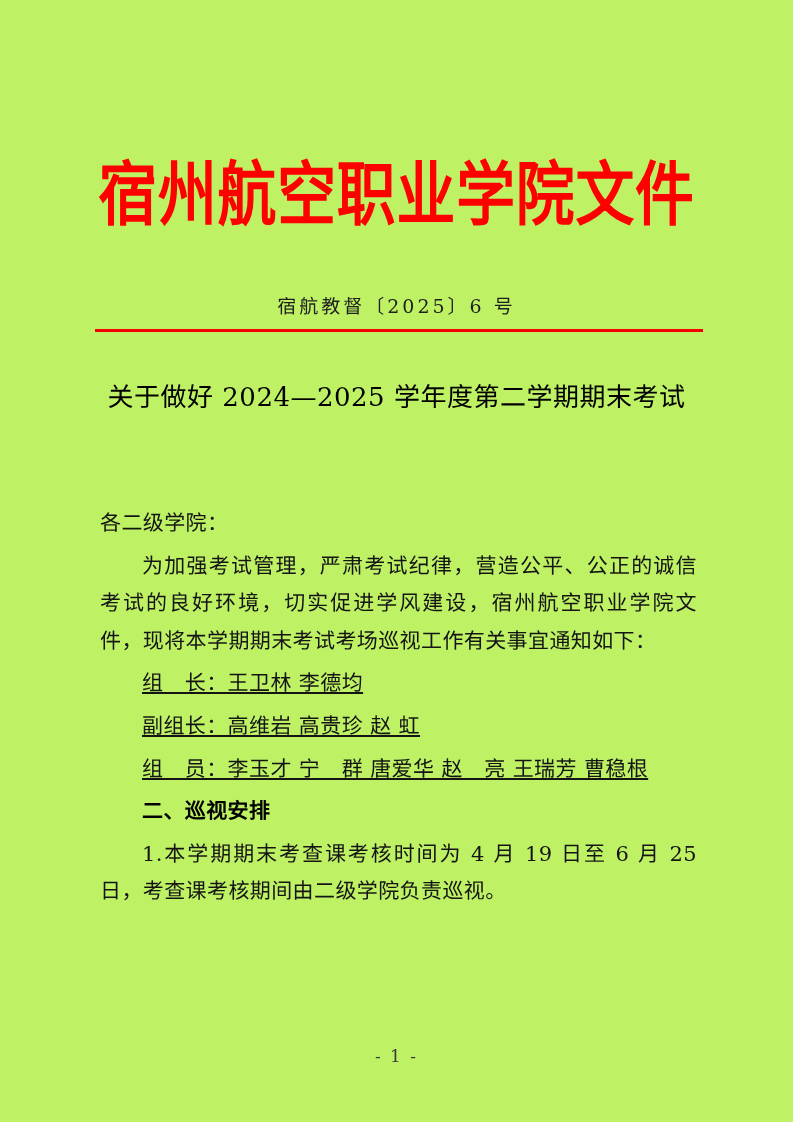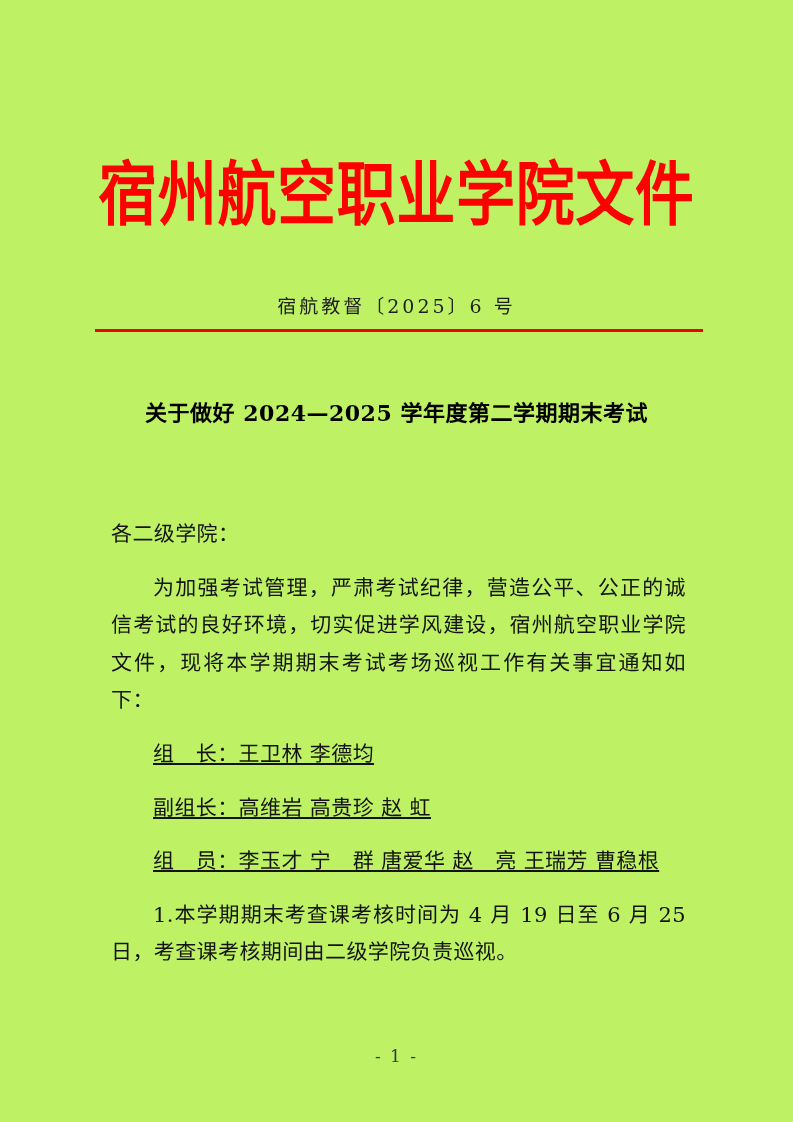--- a/index.html
+++ b/index.html
@@ -52,44 +52,44 @@
     height: 3px;
     background: #f40000;
   }
 
   
   .doc-title {
     position: absolute;
     top: 376px;
     left: 50px;
     right: 50px;
-    margin: 16px;
+    margin: 0;
     text-align: center;
     font-family: "DejaVu Serif", serif;
-    font-weight: bold;
-    font-size: 22px;
+    font-weight: normal;
+    font-size: 26px;
     line-height: 43px;
     letter-spacing: 0.5px;
     color: #000000;
   }
   .doc-title .title-line { display: block; }
 
   
   .doc-body {
     position: absolute;
     top: 500px;
     left: 95px;
     width: 607px;
     font-size: 21px;
     line-height: 37.6px;
     letter-spacing: 0.4px;
     text-align: justify;
     color: #141414;
   }
-  .doc-body p { margin: 16px; }
+  .doc-body p { margin: 5px; }
   .salutation { text-indent: 0; }
   .para { text-indent: 2em; }
   .name-line { text-indent: 2em; text-decoration: underline; }
   .heading {
     text-indent: 2em;
     font-family: "DejaVu Sans", sans-serif;
     font-weight: bold;
     color: #000000;
   }
 
@@ -121,20 +121,21 @@
   <h1 class="doc-title">
     <span class="title-line">关于做好 2024—2025 学年度第二学期期末考试</span>
   </h1>
 
   <main class="doc-body">
     <p class="salutation">各二级学院：</p>
     <p class="para">为加强考试管理，严肃考试纪律，营造公平、公正的诚信考试的良好环境，切实促进学风建设，宿州航空职业学院文件，现将本学期期末考试考场巡视工作有关事宜通知如下：</p>
     <p class="name-line">组　长：王卫林 李德均</p>
     <p class="name-line">副组长：高维岩 高贵珍 赵 虹</p>
     <p class="name-line">组　员：李玉才 宁　群 唐爱华 赵　亮 王瑞芳 曹稳根</p>
+    <p class="heading">二、巡视安排</p>
     <p class="para">1.本学期期末考查课考核时间为 4 月 19 日至 6 月 25 日，考查课考核期间由二级学院负责巡视。</p>
   </main>
 
   <footer class="page-footer">
     <span class="page-number">- 1 -</span>
   </footer>
 
 </div>
 
 </body></html>

